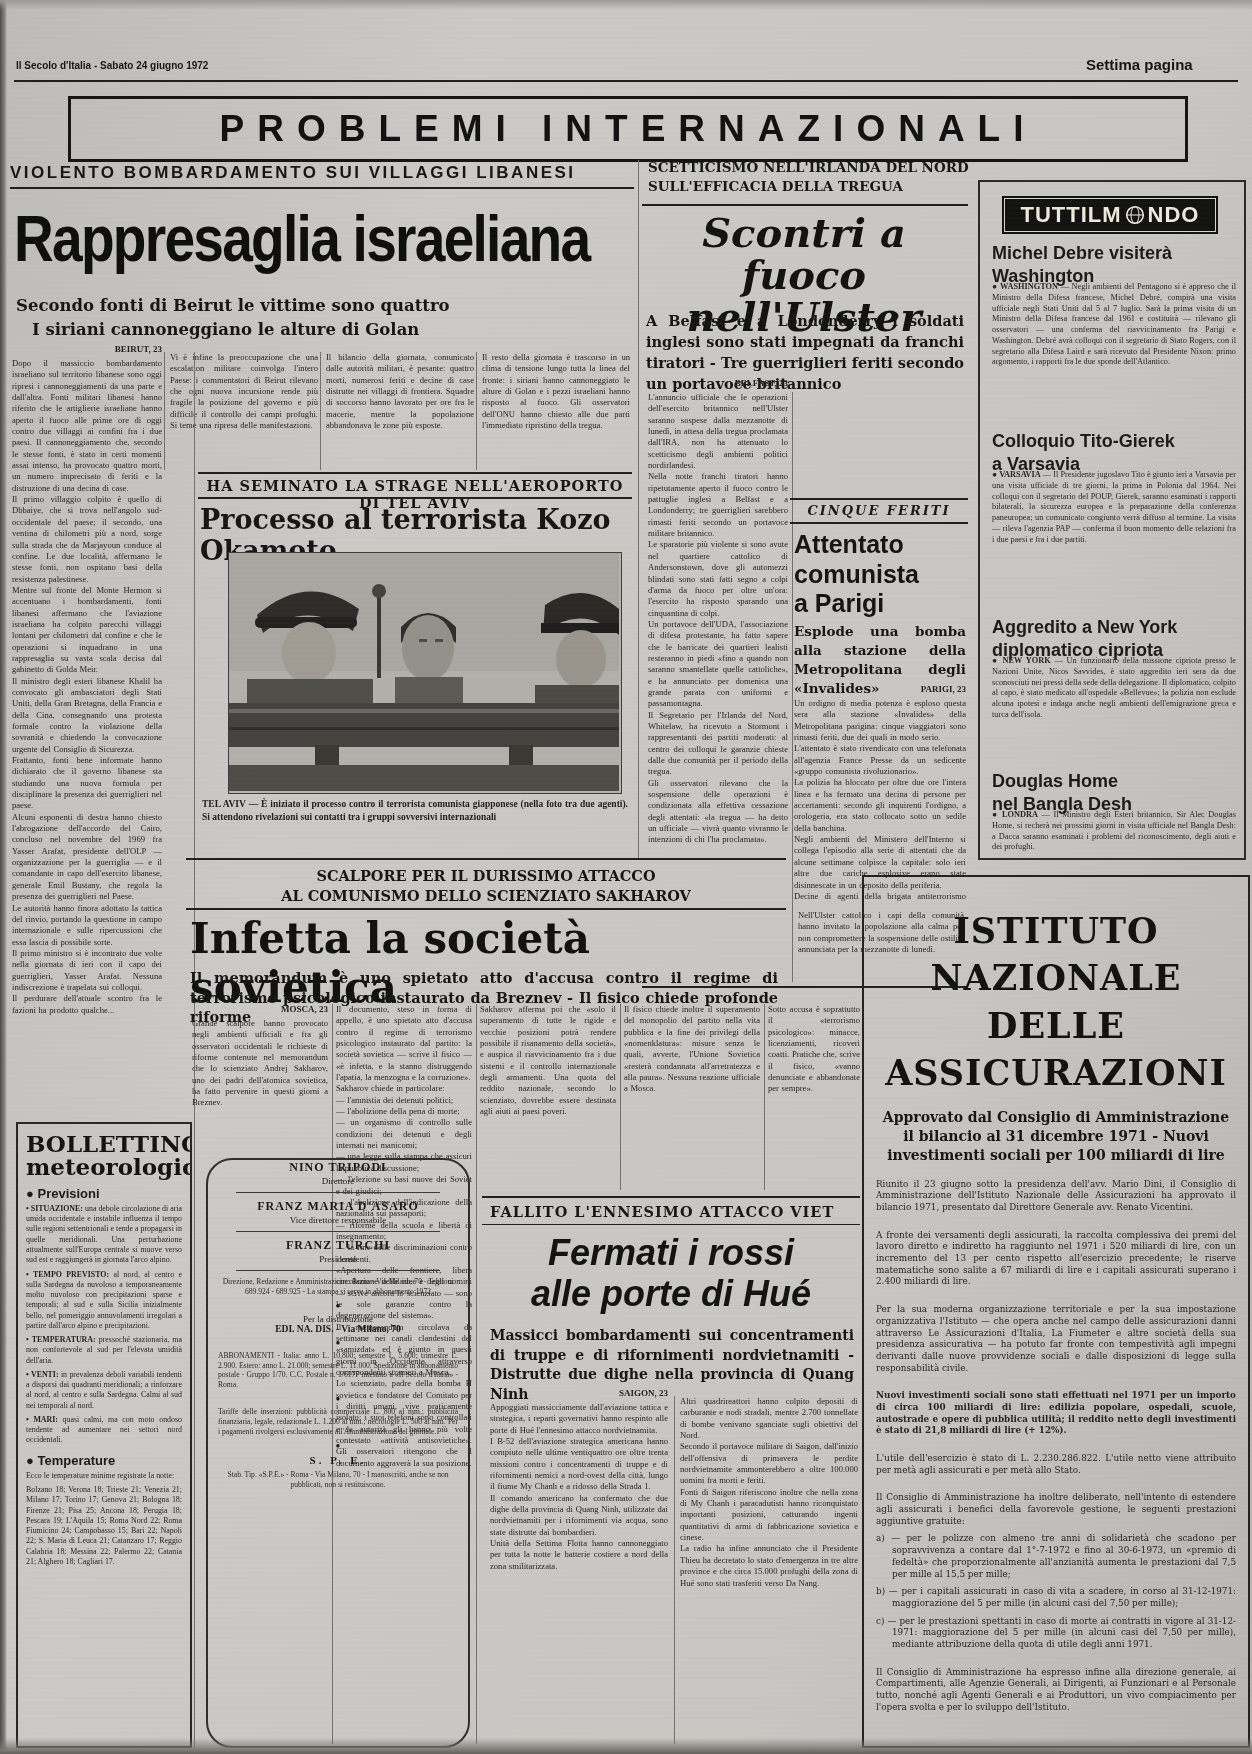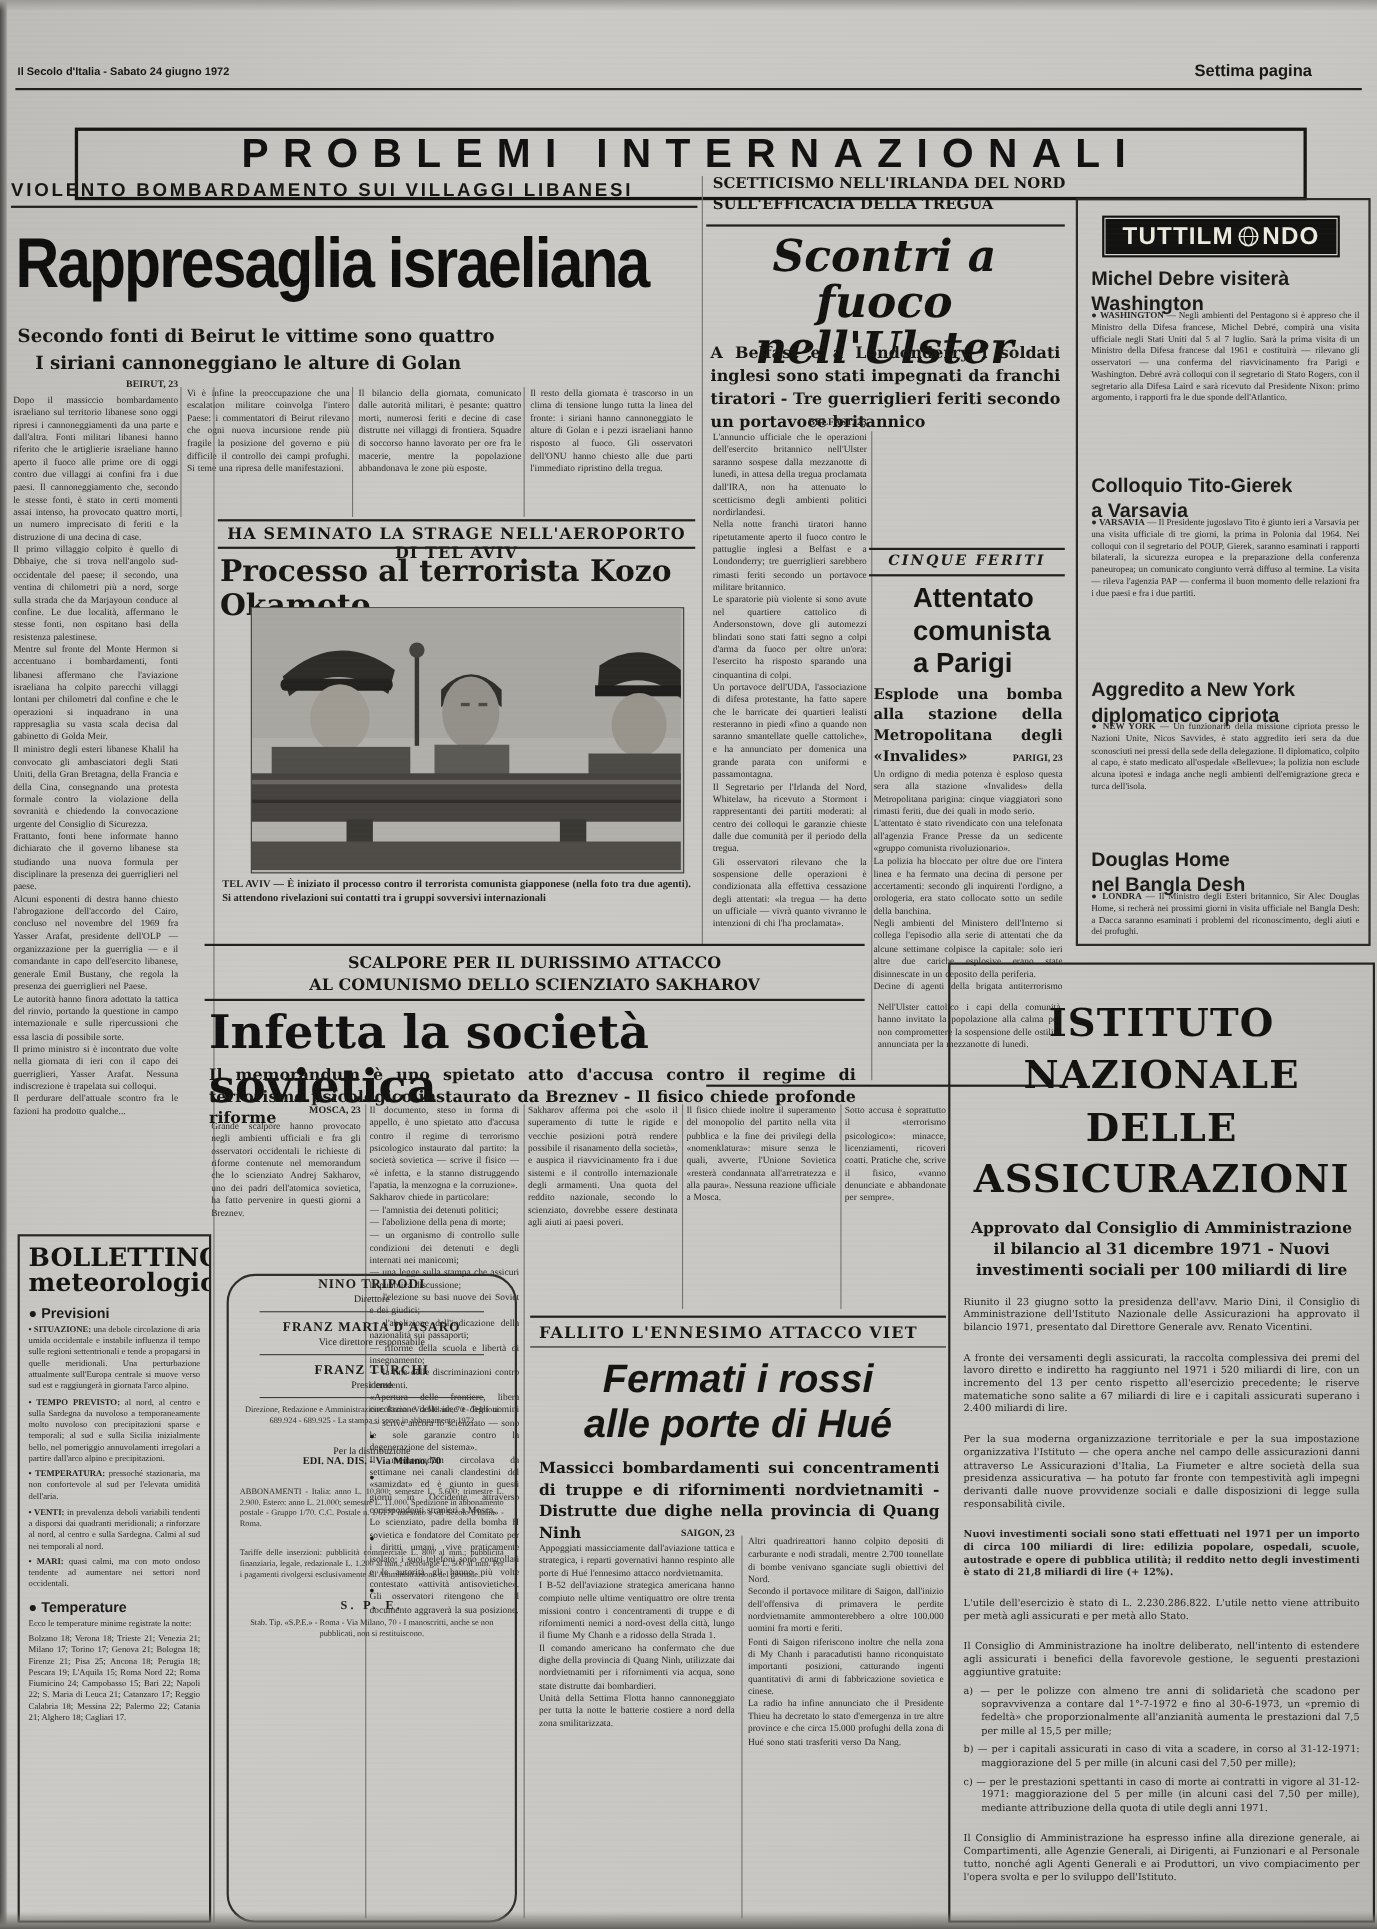--- a/index.html
+++ b/index.html
@@ -16,21 +16,21 @@
     color:#242422;overflow:hidden;word-spacing:.5px;}
   .small-text{font-size:7.6px;line-height:1.3;text-align:justify;white-space:pre-line;color:#2a2a28;}
   .dateline{font-size:9px;font-weight:bold;text-align:right;padding-right:8px;color:#222;}
   .kick{font-weight:bold;color:#161614;}
   .edge-left{position:absolute;left:0;top:0;width:7px;height:1754px;
     background:linear-gradient(90deg,#4a4a48,#8a8986 70%,transparent);}
   .edge-bottom{position:absolute;left:0;top:1738px;width:1252px;height:16px;
     background:linear-gradient(180deg,transparent,#77766f 80%,#5d5c57);}
   .edge-top{position:absolute;left:0;top:0;width:1252px;height:10px;
     background:linear-gradient(180deg,#9b9a96,transparent);}
-  .banner{position:absolute;border:3px solid #151513;display:flex;align-items:flex-start;justify-content:center;margin-top:20px;}
+  .banner{position:absolute;border:3px solid #151513;display:flex;align-items:center;justify-content:center;}
   .banner span{font-size:37px;font-weight:bold;letter-spacing:13px;color:#111;}
   .lead-head{font-size:64px;font-weight:bold;letter-spacing:-2px;color:#0e0e0c;
     transform:scaleX(.86);transform-origin:left center;white-space:nowrap;}
   .sub-serif{font-weight:bold;color:#161614;}
   .box-black{background:#121210;display:flex;align-items:center;justify-content:center;gap:3px;
     box-shadow:inset 0 0 0 2px #121210, inset 0 0 0 3px #d5d4d0;}
   .box-black span{color:#eceade;font-weight:bold;font-size:22px;letter-spacing:1px;}
   .tm-title{font-weight:bold;font-size:18px;line-height:1.25;white-space:pre-line;color:#1b1b19;}
   .tm-body{font-size:8.3px;line-height:1.3;text-align:justify;color:#26262a;overflow:hidden;}
   .tm-city{font-weight:bold;font-size:8.3px;}
@@ -142,21 +142,21 @@
 Un portavoce dell'UDA, l'associazione di difesa protestante, ha fatto sapere che le barricate dei quartieri lealisti resteranno in piedi «fino a quando non saranno smantellate quelle cattoliche», e ha annunciato per domenica una grande parata con uniformi e passamontagna.
 Il Segretario per l'Irlanda del Nord, Whitelaw, ha ricevuto a Stormont i rappresentanti dei partiti moderati: al centro dei colloqui le garanzie chieste dalle due comunità per il periodo della tregua.
 Gli osservatori rilevano che la sospensione delle operazioni è condizionata alla effettiva cessazione degli attentati: «la tregua — ha detto un ufficiale — vivrà quanto vivranno le intenzioni di chi l'ha proclamata».</div>
   <div class="vr" style="left:792px;top:392px;height:590px;"></div>
   <div class="abs body-text" style="left:798px;top:910px;width:166px;height:72px;">Nell'Ulster cattolico i capi della comunità hanno invitato la popolazione alla calma per non compromettere la sospensione delle ostilità annunciata per la mezzanotte di lunedì.</div>
   <div class="hr" style="left:642px;top:986px;width:326px;height:2px;"></div>
 
   <div class="hr" style="left:790px;top:498px;width:178px;height:2px;"></div>
   <div class="abs dj" style="left:790px;top:503px;width:178px;text-align:center;font-size:13px;font-weight:bold;font-style:italic;letter-spacing:2px;">CINQUE FERITI</div>
   <div class="hr" style="left:790px;top:522px;width:178px;height:2px;"></div>
-  <div class="abs sans" style="left:830px;top:530px;width:176px;font-size:25px;font-weight:bold;line-height:1.18;white-space:pre-line;color:#151513;">Attentato
+  <div class="abs sans" style="left:794px;top:530px;width:176px;font-size:25px;font-weight:bold;line-height:1.18;white-space:pre-line;color:#151513;">Attentato
 comunista
 a Parigi</div>
   <div class="abs dj sub-serif" style="left:794px;top:622px;width:172px;font-size:13.5px;line-height:1.4;text-align:justify;">Esplode una bomba alla stazione della Metropolitana degli «Invalides»</div>
   <div class="abs dateline" style="left:794px;top:684px;width:172px;">PARIGI, 23</div>
   <div class="abs body-text" style="left:794px;top:698px;width:172px;height:204px;">Un ordigno di media potenza è esploso questa sera alla stazione «Invalides» della Metropolitana parigina: cinque viaggiatori sono rimasti feriti, due dei quali in modo serio.
 L'attentato è stato rivendicato con una telefonata all'agenzia France Presse da un sedicente «gruppo comunista rivoluzionario».
 La polizia ha bloccato per oltre due ore l'intera linea e ha fermato una decina di persone per accertamenti: secondo gli inquirenti l'ordigno, a orologeria, era stato collocato sotto un sedile della banchina.
 Negli ambienti del Ministero dell'Interno si collega l'episodio alla serie di attentati che da alcune settimane colpisce la capitale: solo ieri altre due cariche esplosive erano state disinnescate in un deposito della periferia.
 Decine di agenti della brigata antiterrorismo setacciano da questa notte i covi della sinistra estremista, a Parigi e nella banlieue.</div>
 

